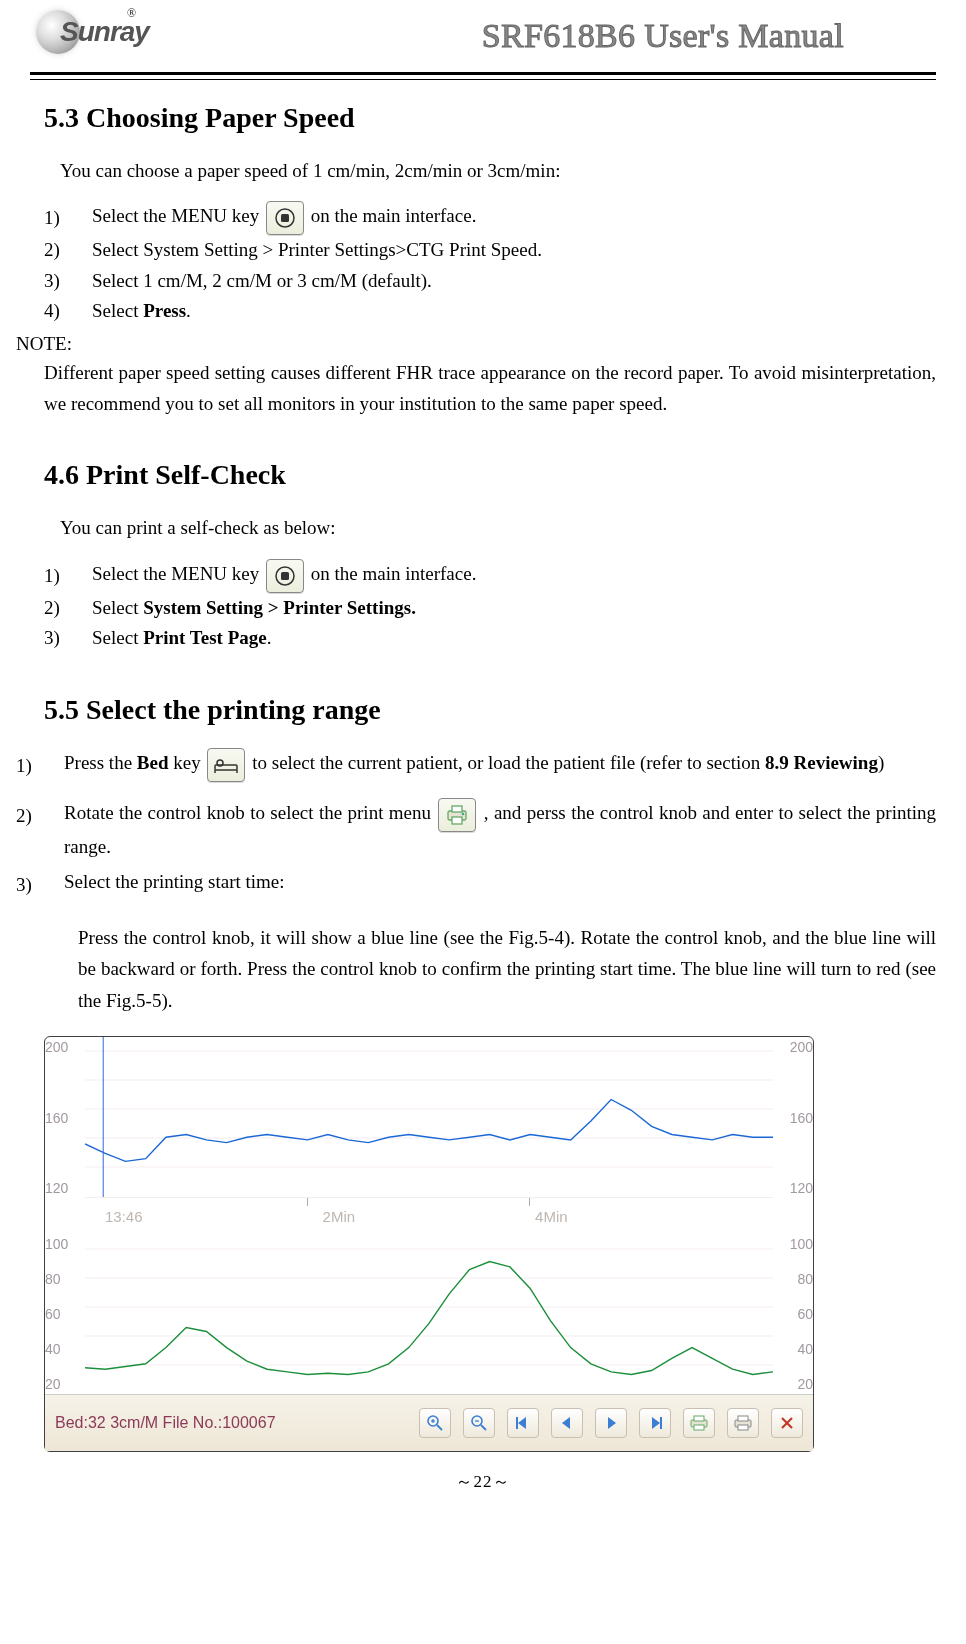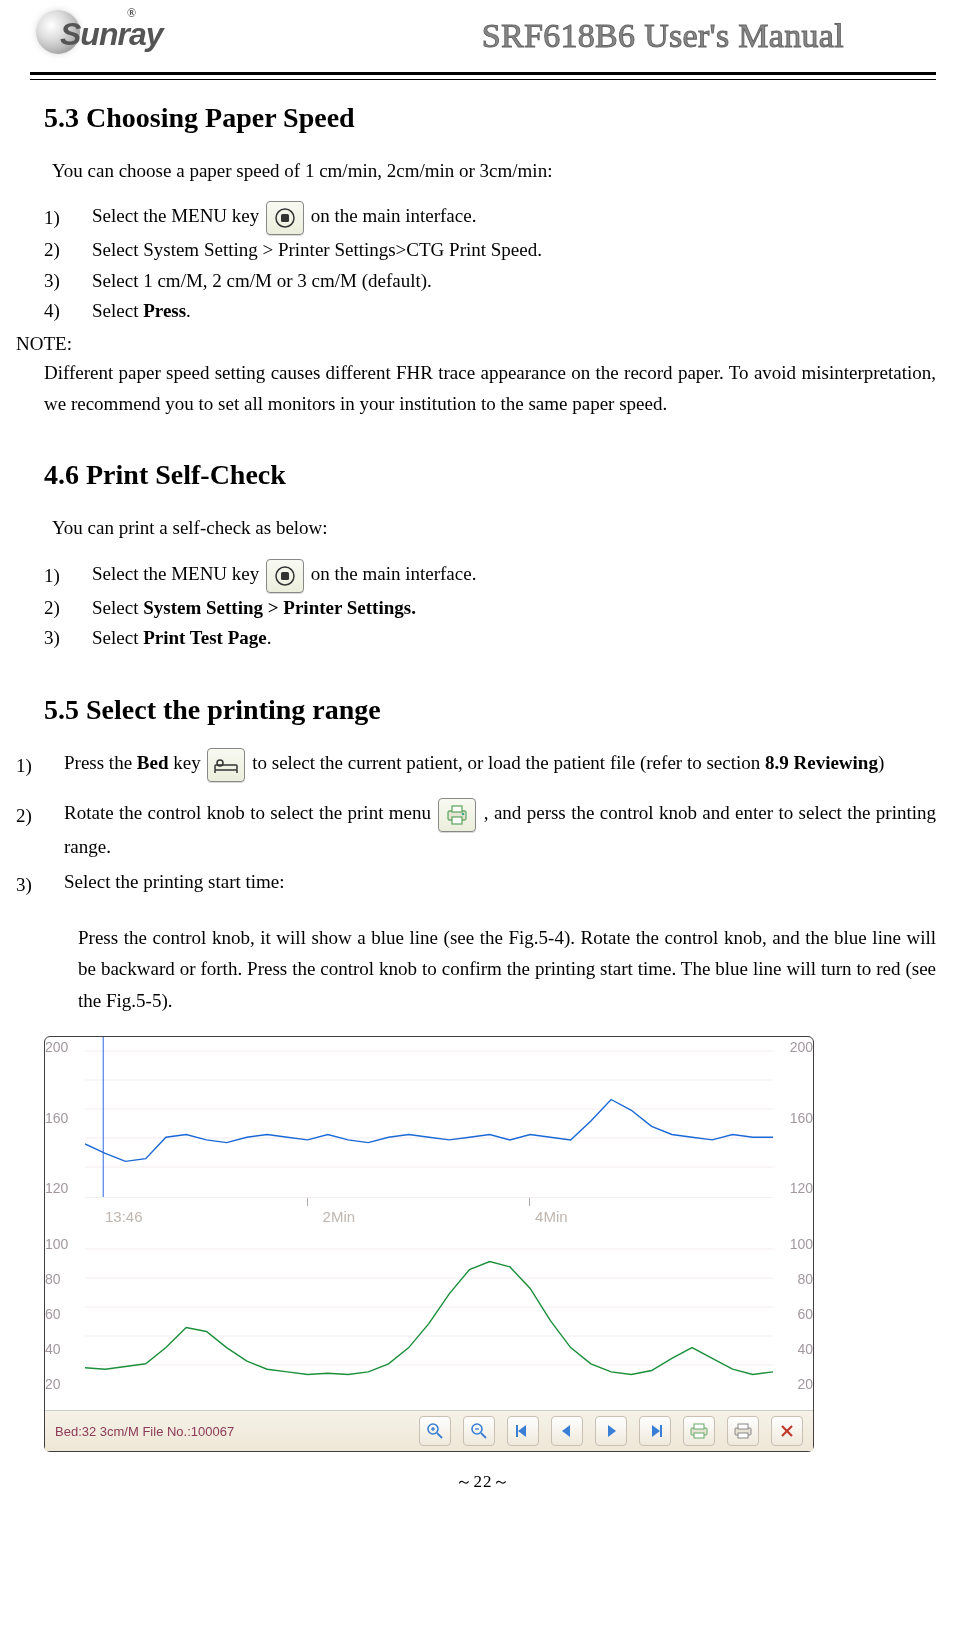--- a/index.html
+++ b/index.html
@@ -42,21 +42,21 @@
     background: radial-gradient(circle at 35% 35%, #fff 0%, #ddd 35%, #bbb 60%, #777 100%);
     box-shadow: 0 0 6px rgba(0,0,0,0.15);
   }
   .logo-text {
     position: absolute;
     left: 30px;
     top: 10px;
     font-family: Arial, sans-serif;
     font-weight: 700;
     font-style: italic;
-    font-size: 32px;
+    font-size: 28px;
     color: #555;
     letter-spacing: -1px;
   }
   .logo-reg {
     position: absolute;
     right: -14px;
     top: 0;
     font-size: 12px;
     color: #222;
   }
@@ -86,21 +86,21 @@
   h1.section {
     font-size: 28px;
     font-weight: 700;
     margin: 16px 0 22px 0;
   }
   h1.section.pad-top { margin-top: 40px; }
   .section-indent { margin-left: 14px; }
   .para {
     font-size: 19px;
     line-height: 1.55;
-    margin: 0 0 16px 8px;
+    margin: 0 0 16px 16px;
   }
   .justify { text-align: justify; }
   .ol {
     font-size: 19px;
     line-height: 1.9;
     list-style: none;
     padding: 0;
     margin: 0 0 6px 0;
   }
   .ol.tight { line-height: 1.6; }
@@ -191,26 +191,25 @@
   }
   .tick-mark {
     position:absolute; top:0; width:1px; height:8px; background:#aaa;
   }
   .status-bar {
     height: 40px;
     background: linear-gradient(#f6f2e8,#eee7d7);
     border-top: 1px solid #ccc;
     display:flex;
     align-items:center;
-    padding: 0 10px;
+    padding: 8px 10px;
     font-family: Arial, sans-serif;
-    font-size: 13px;
+    font-size: 16px;
     color:#8c3a58;
     gap:8px;
-    margin-top:16px;
   }
   .status-left { flex:1; display:flex; align-items:center; gap:0;}
   .tb-icon {
     width:30px; height:28px;
     display:inline-flex; align-items:center; justify-content:center;
     border:1px solid #c9bfb2;
     border-radius:4px;
     background: linear-gradient(#fff,#efe9db);
     margin-left:4px;
   }

